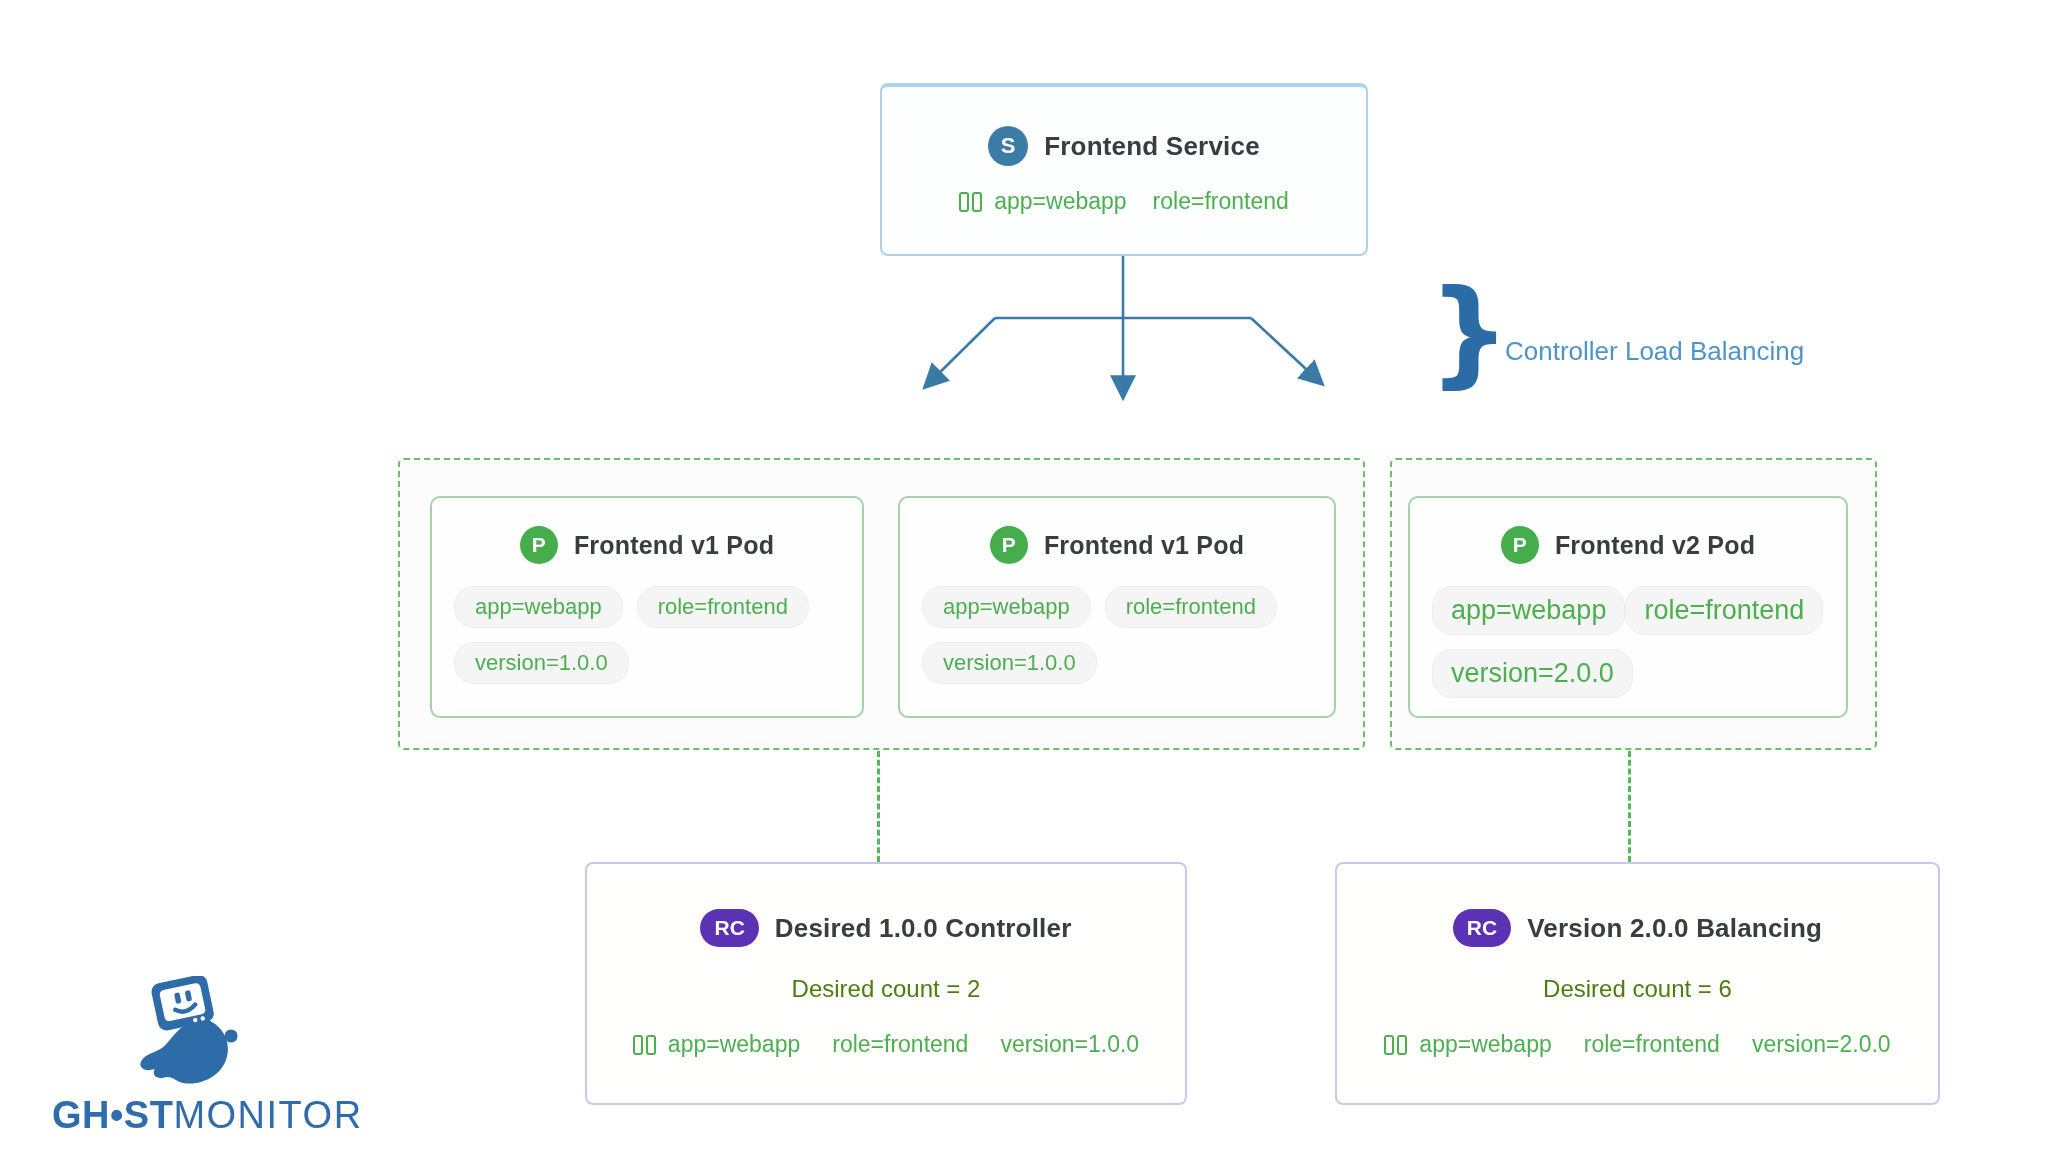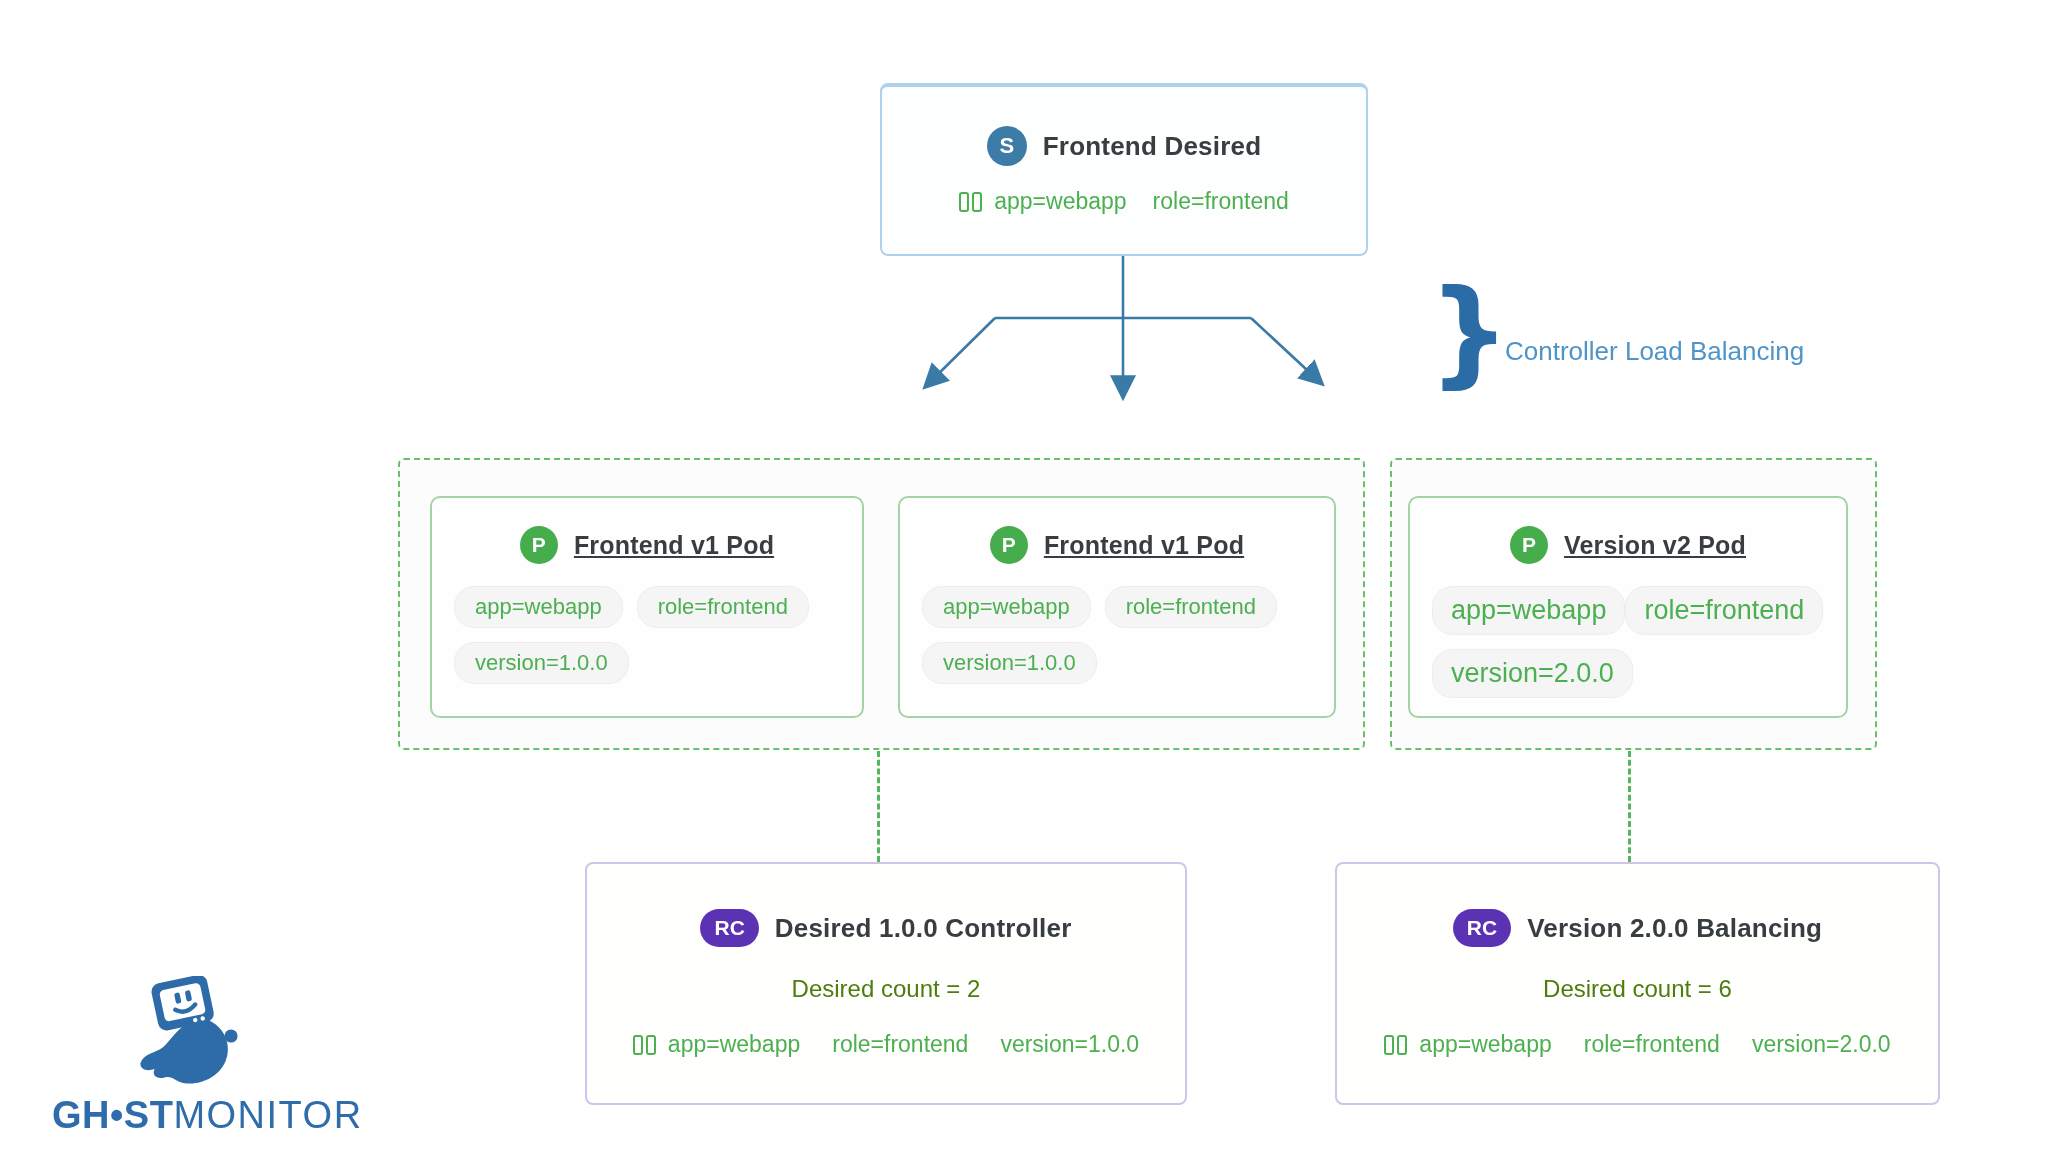--- a/index.html
+++ b/index.html
@@ -45,21 +45,21 @@
   .pod-group { position:absolute; border:2px dashed #6abf69; border-radius:6px; background:#fbfcfb; }
   .g1 { left:398px; top:458px; width:967px; height:292px; }
   .g2 { left:1390px; top:458px; width:487px; height:292px; }
 
   .pod-box { position:absolute; background:#fdfefd; border:2px solid #a5d2a6; border-radius:10px;
              padding:28px 22px 20px; overflow:hidden; }
   .g1 .pod-a { left:30px;  top:36px; width:434px; height:222px; }
   .g1 .pod-b { left:498px; top:36px; width:438px; height:222px; }
   .g2 .pod-a { left:16px;  top:36px; width:440px; height:222px; }
   .pod-box .node-title-row { margin-bottom:22px; }
-  .pod-box .node-title { font-size:25px;text-decoration:underline; }
+  .pod-box .node-title { font-size:25px; }
   .pill-row { display:flex; gap:14px; margin-bottom:14px; }
   .pill { background:#f4f5f4; border:1px solid #ededed; border-radius:20px;
           padding:7px 20px; color:#4caf50; font-size:22px; white-space:nowrap; }
   .pod-v2 .pill-row { gap:0px; }
   .pod-v2 .pill { font-size:27px; padding:8px 18px; }
 
   
   .connector { position:absolute; width:0; border-left:3px dashed #56b65b; }
   .c1 { left:877px;  top:751px; height:111px; }
   .c2 { left:1628px; top:751px; height:111px; }
@@ -82,21 +82,21 @@
   .logo-text .light { font-weight:normal; letter-spacing:1.5px; }
 </style>
 </head>
 <body>
 
 <div class="canvas">
 
   <div class="service-box">
     <div class="node-title-row">
       <span class="badge-circle s-badge">S</span>
-      <span class="node-title">Frontend Desired</span>
+      <span class="node-title">Frontend Service</span>
     </div>
     <div class="green-labels">
       <span class="tag-icon">
           <i></i>
           <i></i>
         </span>
       <span class="lbl">app=webapp</span>
       <span class="lbl">role=frontend</span>
     </div>
   </div>
@@ -144,21 +144,21 @@
       <div class="pill-row">
         <span class="pill">version=1.0.0</span>
       </div>
     </div>
   </div>
 
   <div class="pod-group g2">
     <div class="pod-box pod-a pod-v2">
       <div class="node-title-row">
         <span class="badge-circle p-badge">P</span>
-        <span class="node-title">Version v2 Pod</span>
+        <span class="node-title">Frontend v2 Pod</span>
       </div>
       <div class="pill-row">
         <span class="pill">app=webapp</span>
         <span class="pill">role=frontend</span>
       </div>
       <div class="pill-row">
         <span class="pill">version=2.0.0</span>
       </div>
     </div>
   </div>

